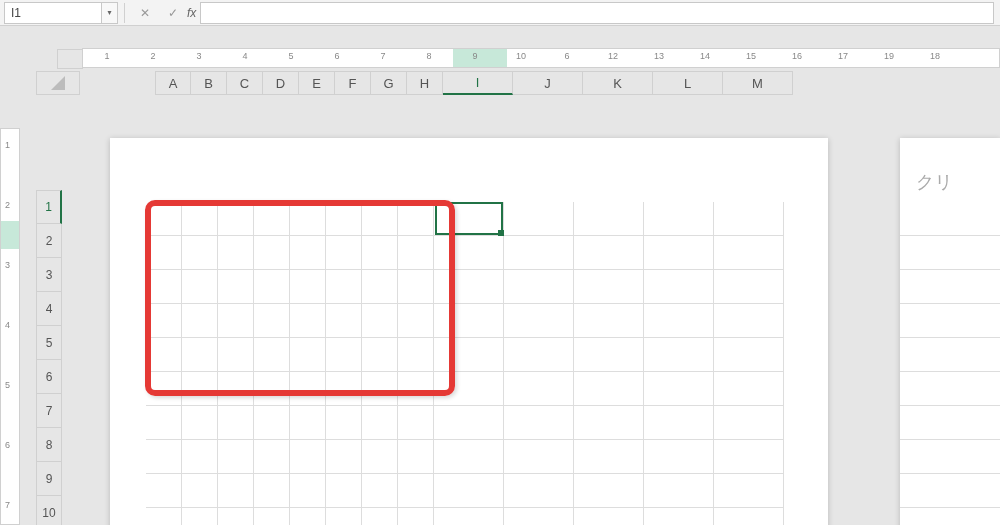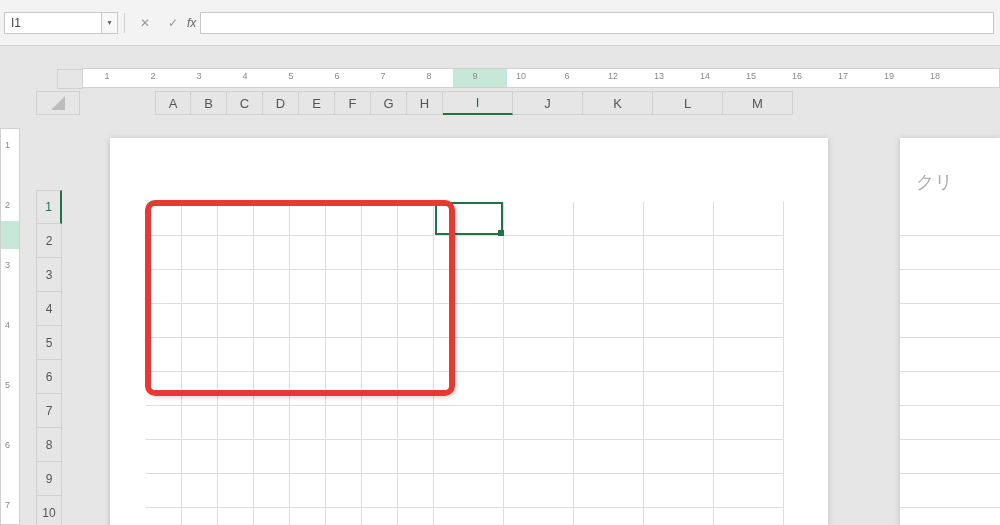--- a/index.html
+++ b/index.html
@@ -9,21 +9,21 @@
     width: 1000px;
     height: 525px;
     overflow: hidden;
     position: relative;
   }
 
   
   .formula-bar {
     display: flex;
     align-items: center;
-    height: 46px;
+    height: 26px;
     background: #f3f3f3;
     border-bottom: 1px solid #d0d0d0;
   }
   .name-box {
     width: 98px;
     height: 22px;
     margin-left: 4px;
     background: #fff;
     border: 1px solid #c8c8c8;
     display: flex;

